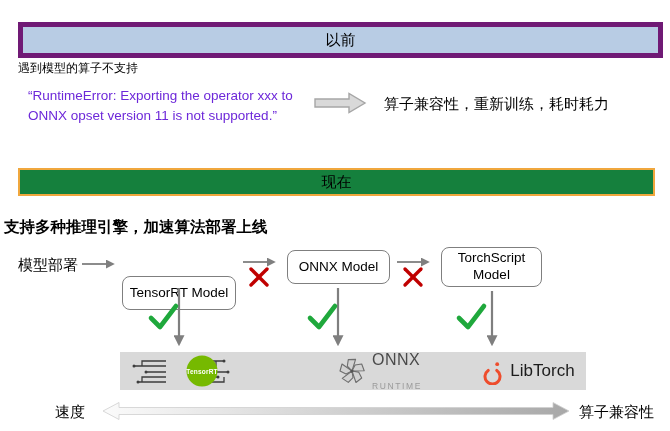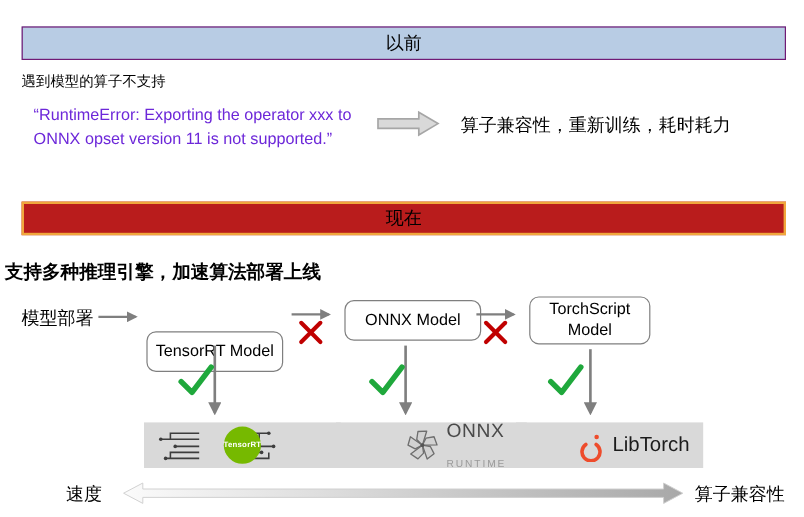--- a/index.html
+++ b/index.html
@@ -5,34 +5,34 @@
   html,body { margin:0; padding:0; background:#fff; }
   .canvas {
     position:relative; width:670px; height:431px; background:#ffffff;
     font-family:"Liberation Sans", sans-serif; color:#000; overflow:hidden;
   }
   .section-bar {
     position:absolute; left:18px; width:635px; height:26px;
     display:flex; align-items:center; justify-content:center;
     font-size:15px; box-sizing:content-box;
   }
-  .bar-before { top:22px; background:#b8cce4; border:1px solid #701a75;align-items:center; }
-  .bar-now    { top:168px; background:#b91c1c; border:2px solid #f0a73d; width:633px; height:24px; }
+  .bar-before { top:22px; background:#b8cce4; border:5px solid #701a75;align-items:center; }
+  .bar-now    { top:168px; background:#15803d; border:2px solid #f0a73d; width:633px; height:24px; }
   .problem-title { position:absolute; left:18px; top:60px; font-size:12px;text-align:right; }
   .error-text { position:absolute; left:28px; top:86px; font-size:13.5px; line-height:1.5; color:#6d28d9; }
   .consequence { position:absolute; left:384px; top:95px; font-size:15px; }
   .subtitle { position:absolute; left:4px; top:217px; font-size:15.5px; font-weight:700; }
   .flow-label { position:absolute; left:18px; top:256px; font-size:15px; }
   .model-box {
     position:absolute; border:1.6px solid #7f7f7f; border-radius:8px; background:#fff;
     display:flex; align-items:center; justify-content:center; text-align:center;
     font-size:13.5px; line-height:1.25; box-sizing:border-box; padding:2px;
   }
   #box-tensorrt   { left:122px; top:250px; width:114px; height:34px;margin-top:26px; }
-  #box-onnx       { left:287px; top:250px; width:114px; height:34px; }
+  #box-onnx       { left:287px; top:250px; width:103px; height:34px; }
   #box-torchscript{ left:441px; top:247px; width:101px; height:40px; }
   .svg-layer { position:absolute; left:0; top:0; width:670px; height:431px; pointer-events:none; }
   .engine-box {
     position:absolute; top:352px; height:38px; background:#d9d9d9;
     display:flex; align-items:center; justify-content:center;padding-left:41px;
   }
   #engine-tensorrt { left:120px; width:123px; }
   #engine-onnx     { left:280px; width:118px; gap:6px; }
   #engine-libtorch { left:430px; width:115px; gap:7px; }
   .trt-circle {

